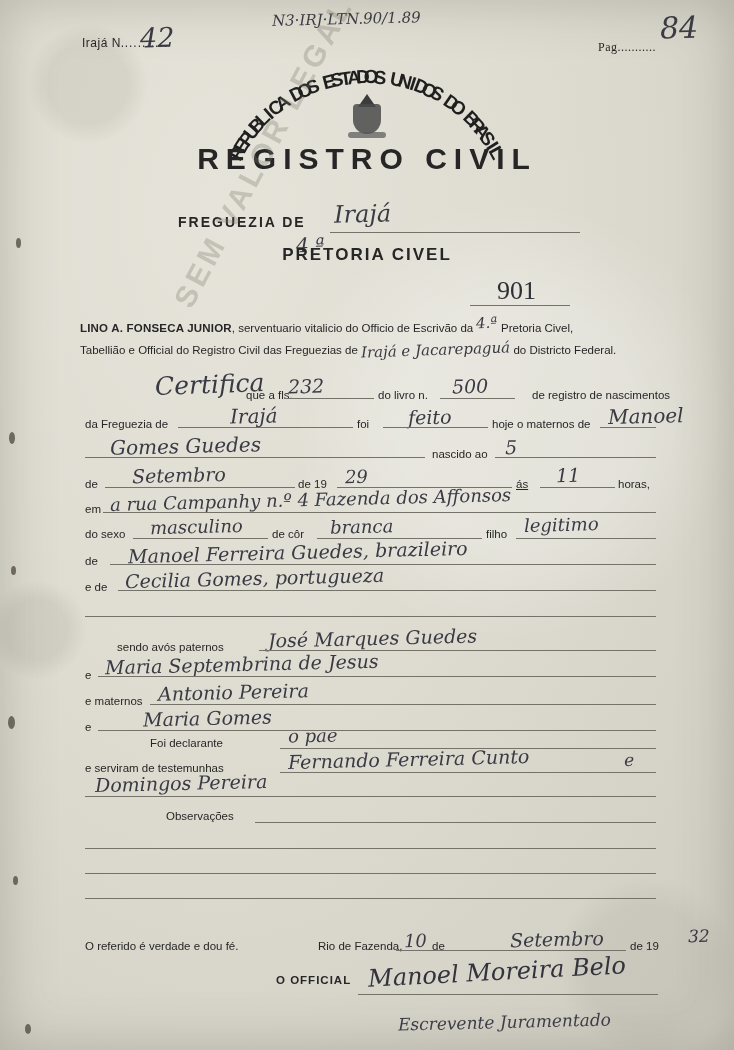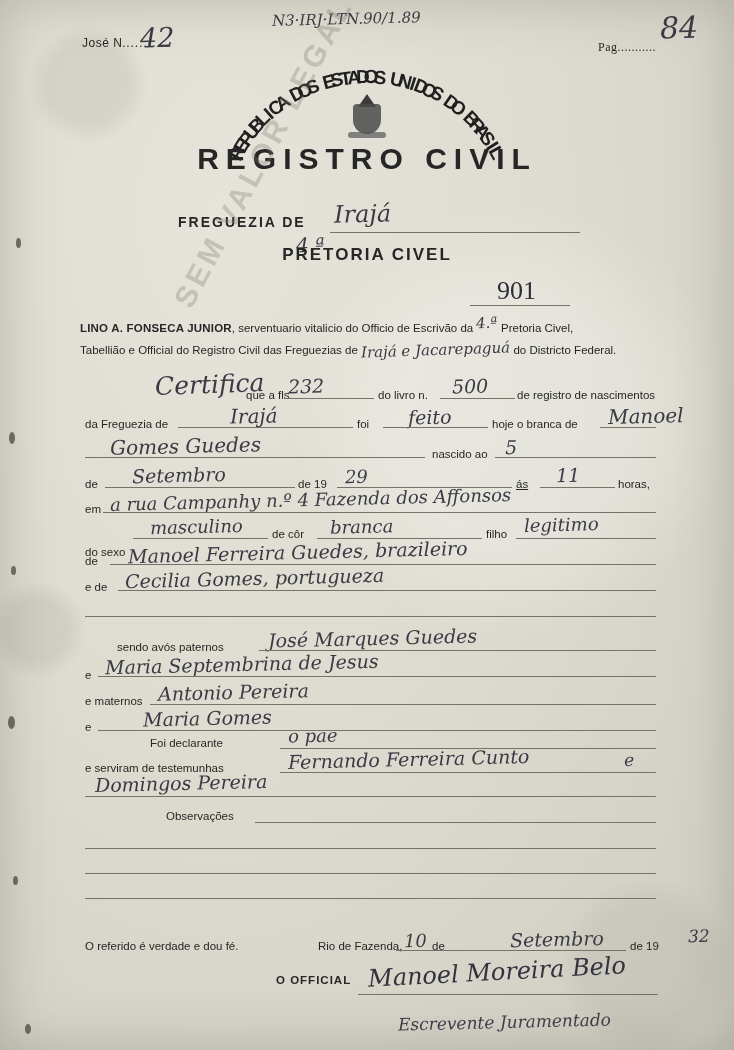--- a/index.html
+++ b/index.html
@@ -140,21 +140,21 @@
 </style>
 </head>
 <body>
 
 <div class="page">
   <div class="grain"></div>
 
   <div class="abs hand refcode">N3·IRJ·LTN.90/1.89</div>
 
   <div class="abs printed talao">
-    <span>José N.</span><span class="dots">..........</span>
+    <span>Irajá N.</span><span class="dots">..........</span>
   </div>
   <div class="abs hand talao-val">42</div>
 
   <div class="abs printed pag">
     <span>Pag.</span><span class="dots">..........</span>
   </div>
   <div class="abs hand pag-val">84</div>
 
   <div class="arch" id="arch">
       <span style="left: 237.556px; top: 113.248px; transform: translate(-50%, -50%) rotate(-61deg);">R</span>
@@ -229,29 +229,29 @@
   <div class="watermark">SEM VALOR LEGAL</div>
 
   <div class="abs hand cert" style="transform:rotate(-2deg);">Certifica</div>
 
   <div class="lbl-s" style="left:246px;top:389px;">que a fls.</div>
   <div class="abs hand" style="left:288px;top:375px;font-size:19px;">232</div>
   <div class="rule" style="left:284px;top:398px;width:90px;"></div>
   <div class="lbl-s" style="left:378px;top:389px;">do livro n.</div>
   <div class="abs hand" style="left:452px;top:375px;font-size:19px;">500</div>
   <div class="rule" style="left:440px;top:398px;width:75px;"></div>
-  <div class="lbl-s" style="left:517px;top:389px;">de registro de nascimentos</div>
+  <div class="lbl-s" style="left:532px;top:389px;">de registro de nascimentos</div>
 
   <div class="lbl-s" style="left:85px;top:418px;">da Freguezia de</div>
   <div class="abs hand" style="left:230px;top:404px;font-size:20px;">Irajá</div>
   <div class="rule" style="left:178px;top:427px;width:175px;"></div>
   <div class="lbl-s" style="left:357px;top:418px;">foi</div>
   <div class="abs hand" style="left:408px;top:406px;font-size:19px;">feito</div>
   <div class="rule" style="left:383px;top:427px;width:105px;"></div>
-  <div class="lbl-s" style="left:492px;top:418px;">hoje o branca de</div>
+  <div class="lbl-s" style="left:492px;top:418px;">hoje o maternos de</div>
   <div class="abs hand" style="left:608px;top:404px;font-size:20px;">Manoel</div>
   <div class="rule" style="left:600px;top:427px;width:56px;"></div>
 
   <div class="abs hand" style="left:110px;top:434px;font-size:20px;">Gomes Guedes</div>
   <div class="rule" style="left:85px;top:457px;width:340px;"></div>
   <div class="lbl-s" style="left:432px;top:448px;">nascido ao</div>
   <div class="abs hand" style="left:505px;top:436px;font-size:19px;">5</div>
   <div class="rule" style="left:495px;top:457px;width:161px;"></div>
 
   <div class="lbl-s" style="left:85px;top:478px;">de</div>
@@ -262,21 +262,21 @@
   <div class="rule" style="left:337px;top:487px;width:175px;"></div>
   <div class="lbl-s" style="left:516px;top:478px;text-decoration:underline;">ás</div>
   <div class="abs hand" style="left:556px;top:464px;font-size:19px;">11</div>
   <div class="rule" style="left:540px;top:487px;width:75px;"></div>
   <div class="lbl-s" style="left:618px;top:478px;">horas,</div>
 
   <div class="lbl-s" style="left:85px;top:503px;">em</div>
   <div class="abs hand" style="left:110px;top:489px;font-size:18px;">a rua Campanhy n.º 4  Fazenda dos Affonsos</div>
   <div class="rule" style="left:103px;top:512px;width:553px;"></div>
 
-  <div class="lbl-s" style="left:85px;top:528px;margin-top:18px;">do sexo</div>
+  <div class="lbl-s" style="left:85px;top:528px;">do sexo</div>
   <div class="abs hand" style="left:150px;top:516px;font-size:18px;">masculino</div>
   <div class="rule" style="left:133px;top:538px;width:135px;"></div>
   <div class="lbl-s" style="left:272px;top:528px;">de côr</div>
   <div class="abs hand" style="left:330px;top:516px;font-size:18px;">branca</div>
   <div class="rule" style="left:317px;top:538px;width:165px;"></div>
   <div class="lbl-s" style="left:486px;top:528px;">filho</div>
   <div class="abs hand" style="left:524px;top:514px;font-size:18px;">legitimo</div>
   <div class="rule" style="left:516px;top:538px;width:140px;"></div>
 
   <div class="lbl-s" style="left:85px;top:555px;">de</div>

